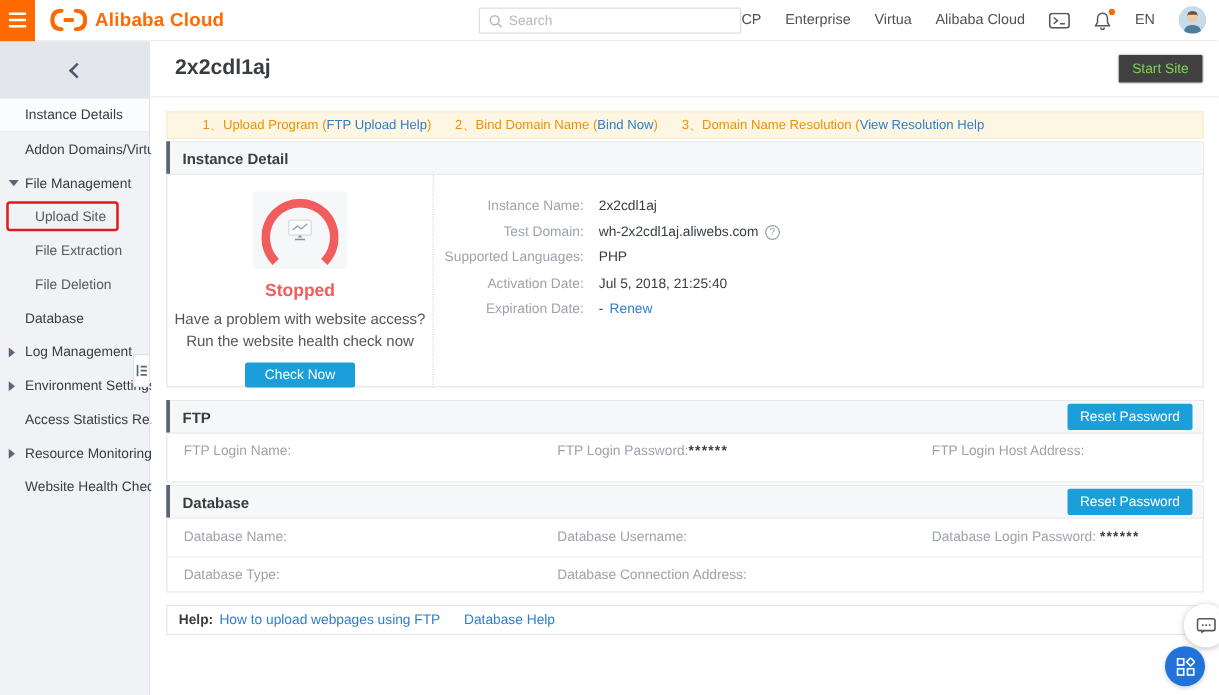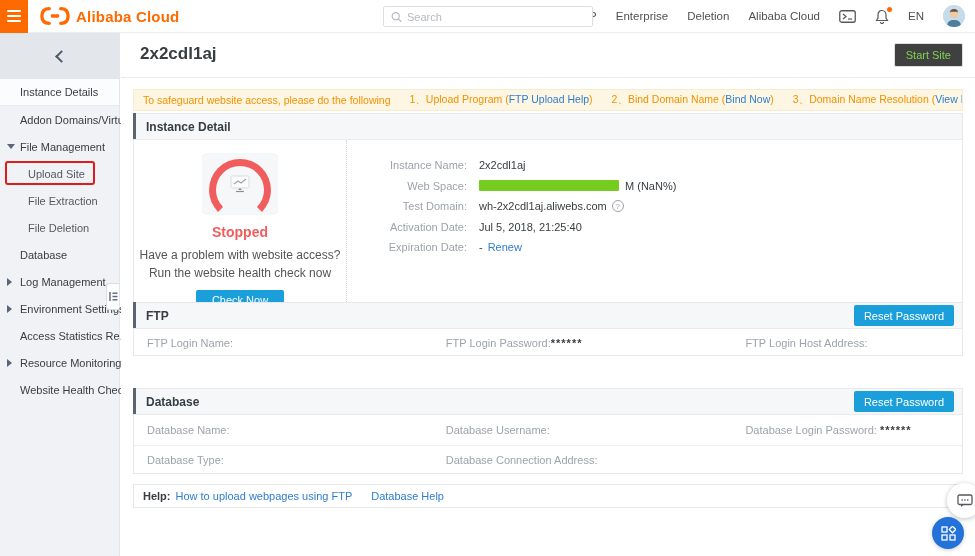--- a/index.html
+++ b/index.html
@@ -87,21 +87,21 @@
   .notice {
     margin:11px 12px 0; height:22px; background:#FDF6E3; border:1px solid #F7ECCF;
     display:flex; align-items:center; padding:0 9px; font-size:10.5px; color:#F39000;
     white-space:nowrap; overflow:hidden;
   }
   .notice .step { margin-left:19px; }
   .link { color:#2E7DCE; text-decoration:none; cursor:pointer; }
   
   .panel { position:absolute; left:12px; right:12px; border:1px solid #E6E8EB; background:#fff; }
   .panel-instance { top:80px; height:197px; }
-  .panel-ftp      { top:269px; height:54px; }
+  .panel-ftp      { top:287px; height:66px; }
   .panel-db       { top:355px; height:86px; }
   .panel-header {
     position:relative; height:26px; background:#F6F7F9; border-bottom:1px solid #E9EBEE;
     display:flex; align-items:center; padding-left:12px;
   }
   .panel-header::before {
     content:""; position:absolute; left:-1px; top:-1px; bottom:0; width:3px; background:#5B6472;
   }
   .panel-title { font-size:12px; font-weight:bold; color:#373D41; }
   .btn-blue {
@@ -191,21 +191,21 @@
       <circle cx="6" cy="6" r="4.5" fill="none" stroke="#B5B9BF" stroke-width="1.5"></circle>
       <line x1="9.5" y1="9.5" x2="13" y2="13" stroke="#B5B9BF" stroke-width="1.5"></line>
     </svg>
     <input type="text" placeholder="Search" style="">
   </div>
   <nav class="topnav">
     <span class="nav-link">Billing</span>
     <span class="nav-link">Ticket</span>
     <span class="nav-link">ICP</span>
     <span class="nav-link">Enterprise</span>
-    <span class="nav-link">Deletion</span>
+    <span class="nav-link">Virtua</span>
     <span class="nav-link">Alibaba Cloud</span>
     <span class="icon-btn">
       <svg width="17" height="13" viewBox="0 0 17 13">
         <rect x="0.75" y="0.75" width="15.5" height="11.5" rx="2" fill="none" stroke="#55595E" stroke-width="1.3"></rect>
         <polyline points="4,4 7,6.5 4,9" fill="none" stroke="#55595E" stroke-width="1.2"></polyline>
         <line x1="9" y1="9" x2="13" y2="9" stroke="#55595E" stroke-width="1.2"></line>
       </svg>
     </span>
     <span class="icon-btn">
       <svg width="14" height="15" viewBox="0 0 14 15">
@@ -283,21 +283,20 @@
   </div>
 </aside>
 
 <main class="main">
   <div class="page-head">
     <h1 class="page-title">2x2cdl1aj</h1>
     <button class="btn-start">Start Site</button>
   </div>
 
   <div class="notice">
-    <span>To safeguard website access, please do the following</span>
     <span class="step"><span>1、Upload Program (</span><a class="link">FTP Upload Help</a><span>)</span></span>
     <span class="step"><span>2、Bind Domain Name (</span><a class="link">Bind Now</a><span>)</span></span>
     <span class="step"><span>3、Domain Name Resolution (</span><a class="link">View Resolution Help</a></span>
   </div>
 
   <section class="panel panel-instance">
     <div class="panel-header">
       <span class="panel-title">Instance Detail</span>
     </div>
     <div class="instance-body">
@@ -314,32 +313,29 @@
         <div class="status-text">Stopped</div>
         <div class="status-hint">Have a problem with website access? Run the website health check now</div>
         <button class="btn-check">Check Now</button>
       </div>
       <div class="inst-right">
         <div class="field-row">
           <span class="field-label">Instance Name:</span>
           <span class="field-value">2x2cdl1aj</span>
         </div>
         <div class="field-row">
-          <span class="field-label">Web Space:</span>
-          <span class="field-value">
-            <span class="progress-bar"></span>
-            <span class="progress-suffix">M (NaN%)</span>
-          </span>
-        </div>
-        <div class="field-row">
           <span class="field-label">Test Domain:</span>
           <span class="field-value">
             <span>wh-2x2cdl1aj.aliwebs.com</span>
             <span class="qmark"></span>
           </span>
+        </div>
+        <div class="field-row">
+          <span class="field-label">Supported Languages:</span>
+          <span class="field-value">PHP</span>
         </div>
         <div class="field-row">
           <span class="field-label">Activation Date:</span>
           <span class="field-value">Jul 5, 2018, 21:25:40</span>
         </div>
         <div class="field-row">
           <span class="field-label">Expiration Date:</span>
           <span class="field-value">
             <span>-</span>
             <a class="link renew-link">Renew</a>

